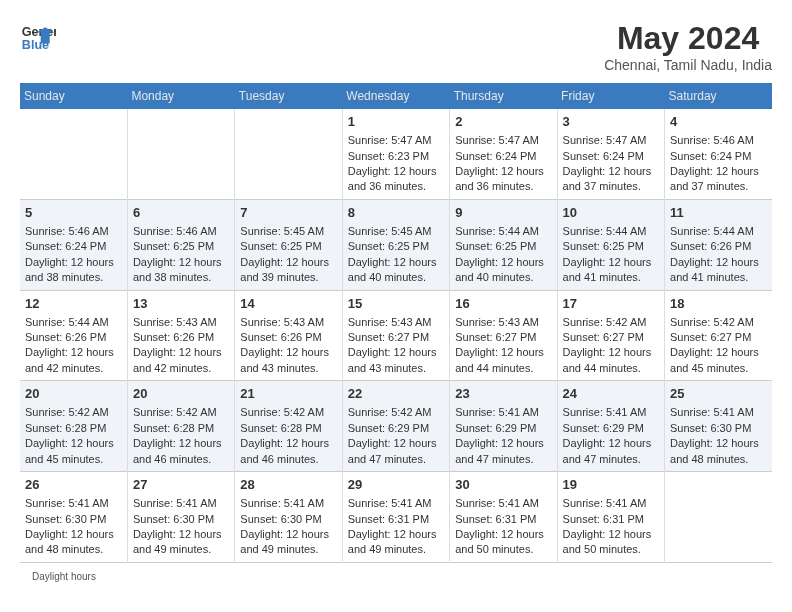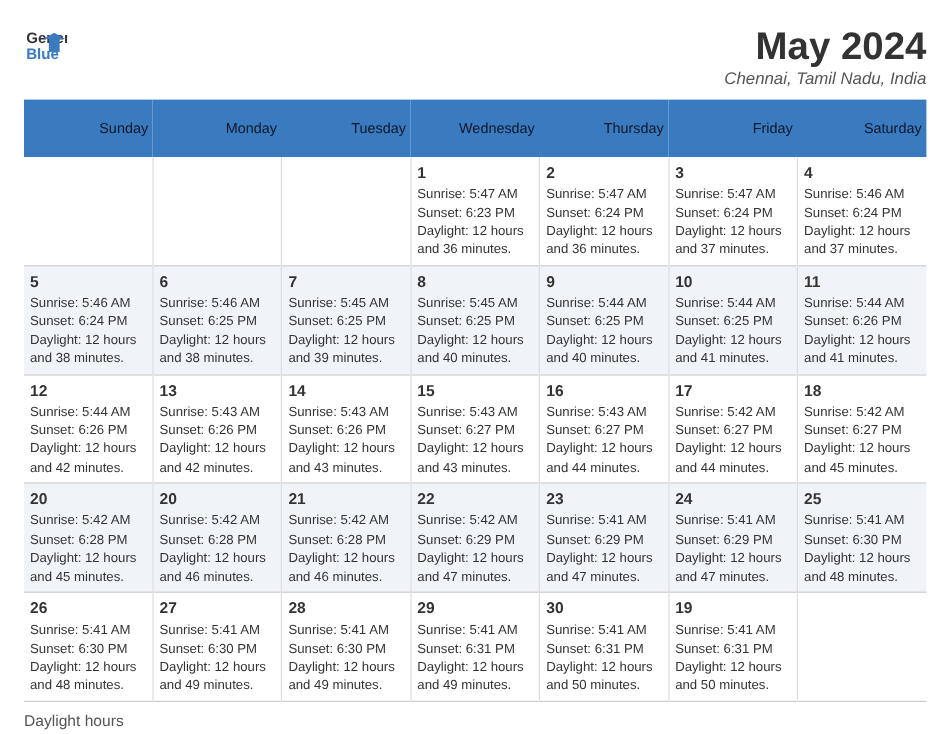--- a/index.html
+++ b/index.html
@@ -19,42 +19,41 @@
     .logo {
       display: flex;
       align-items: center;
       gap: 4px;
     }
     .logo-icon {
       width: 36px;
       height: 36px;
     }
     .title-area {
-      text-align: right;
+      text-align: center;
     }
     .month-year {
       font-size: 32px;
       font-weight: bold;
       color: #333;
     }
     .location {
       font-size: 14px;
       color: #555;
-      font-style: italic;
     }
     table {
       width: 100%;
       border-collapse: collapse;
       font-size: 11px;
     }
     thead tr th {
       background-color: #3a7abf;
-      color: #0f172a;
-      padding: 17px 4px;
-      text-align: right;
+      color: #e5e5e5;
+      padding: 6px 4px;
+      text-align: left;
       font-size: 12px;
       font-weight: normal;
     }
     tbody tr {
       border-bottom: 1px solid #ccc;
     }
     tbody tr:nth-child(even) {
       background-color: #f0f4f8;
     }
     tbody tr:nth-child(odd) {
@@ -75,22 +74,23 @@
       font-size: 13px;
       font-weight: bold;
       margin-bottom: 2px;
     }
     .day-info {
       font-size: 11px;
       color: #333;
     }
     .footer-note {
       margin-top: 8px;
-      font-size: 13px;
+      font-size: 10px;
       color: #555;
+      margin-left: 12px;
     }
   </style>
 </head>
 <body>
 
 <div class="header">
   <div class="logo">
     <svg class="logo-icon" viewBox="0 0 40 40">
       <text x="2" y="18" font-size="14" font-weight="bold" fill="#333">General</text>
       <text x="2" y="32" font-size="14" font-weight="bold" fill="#3a7abf">Blue</text>

